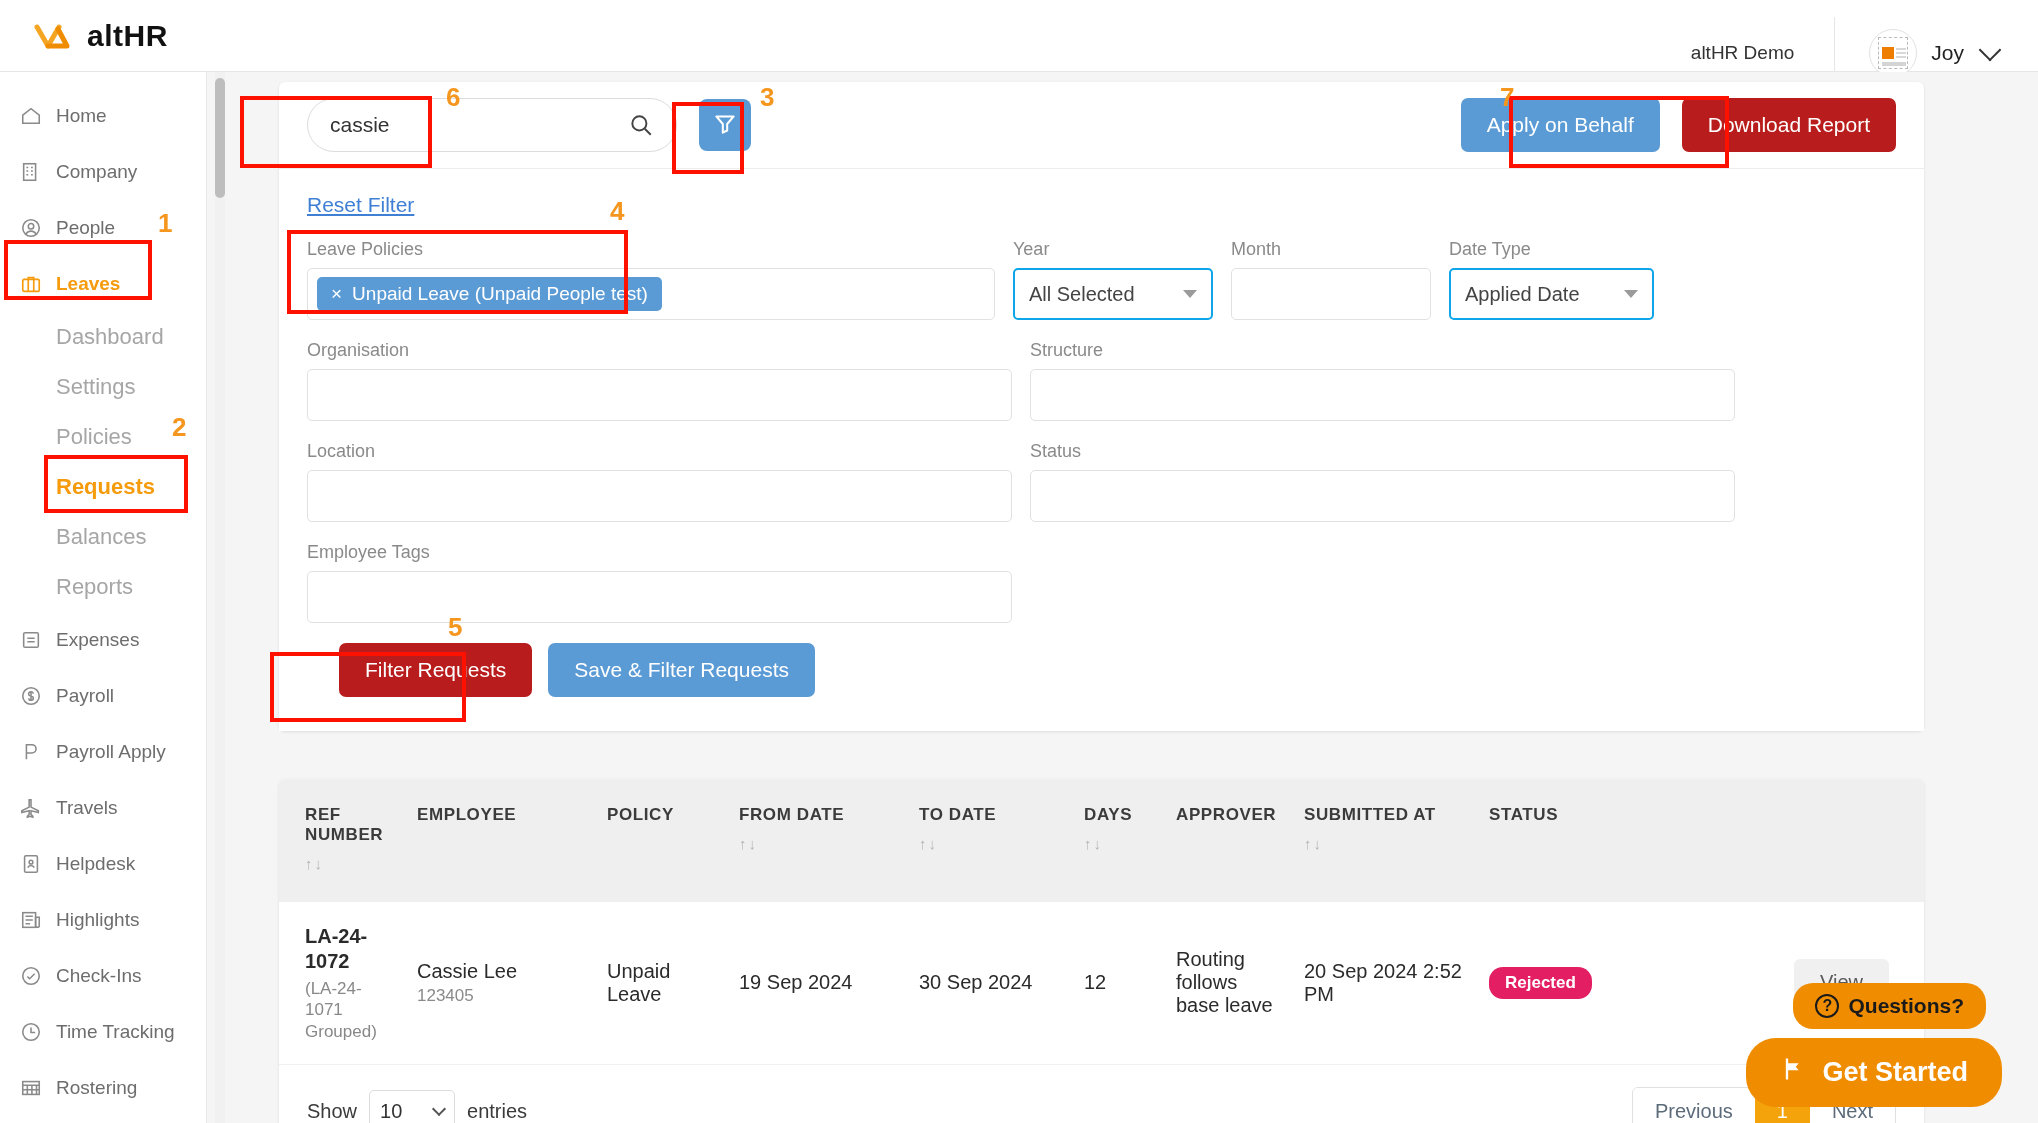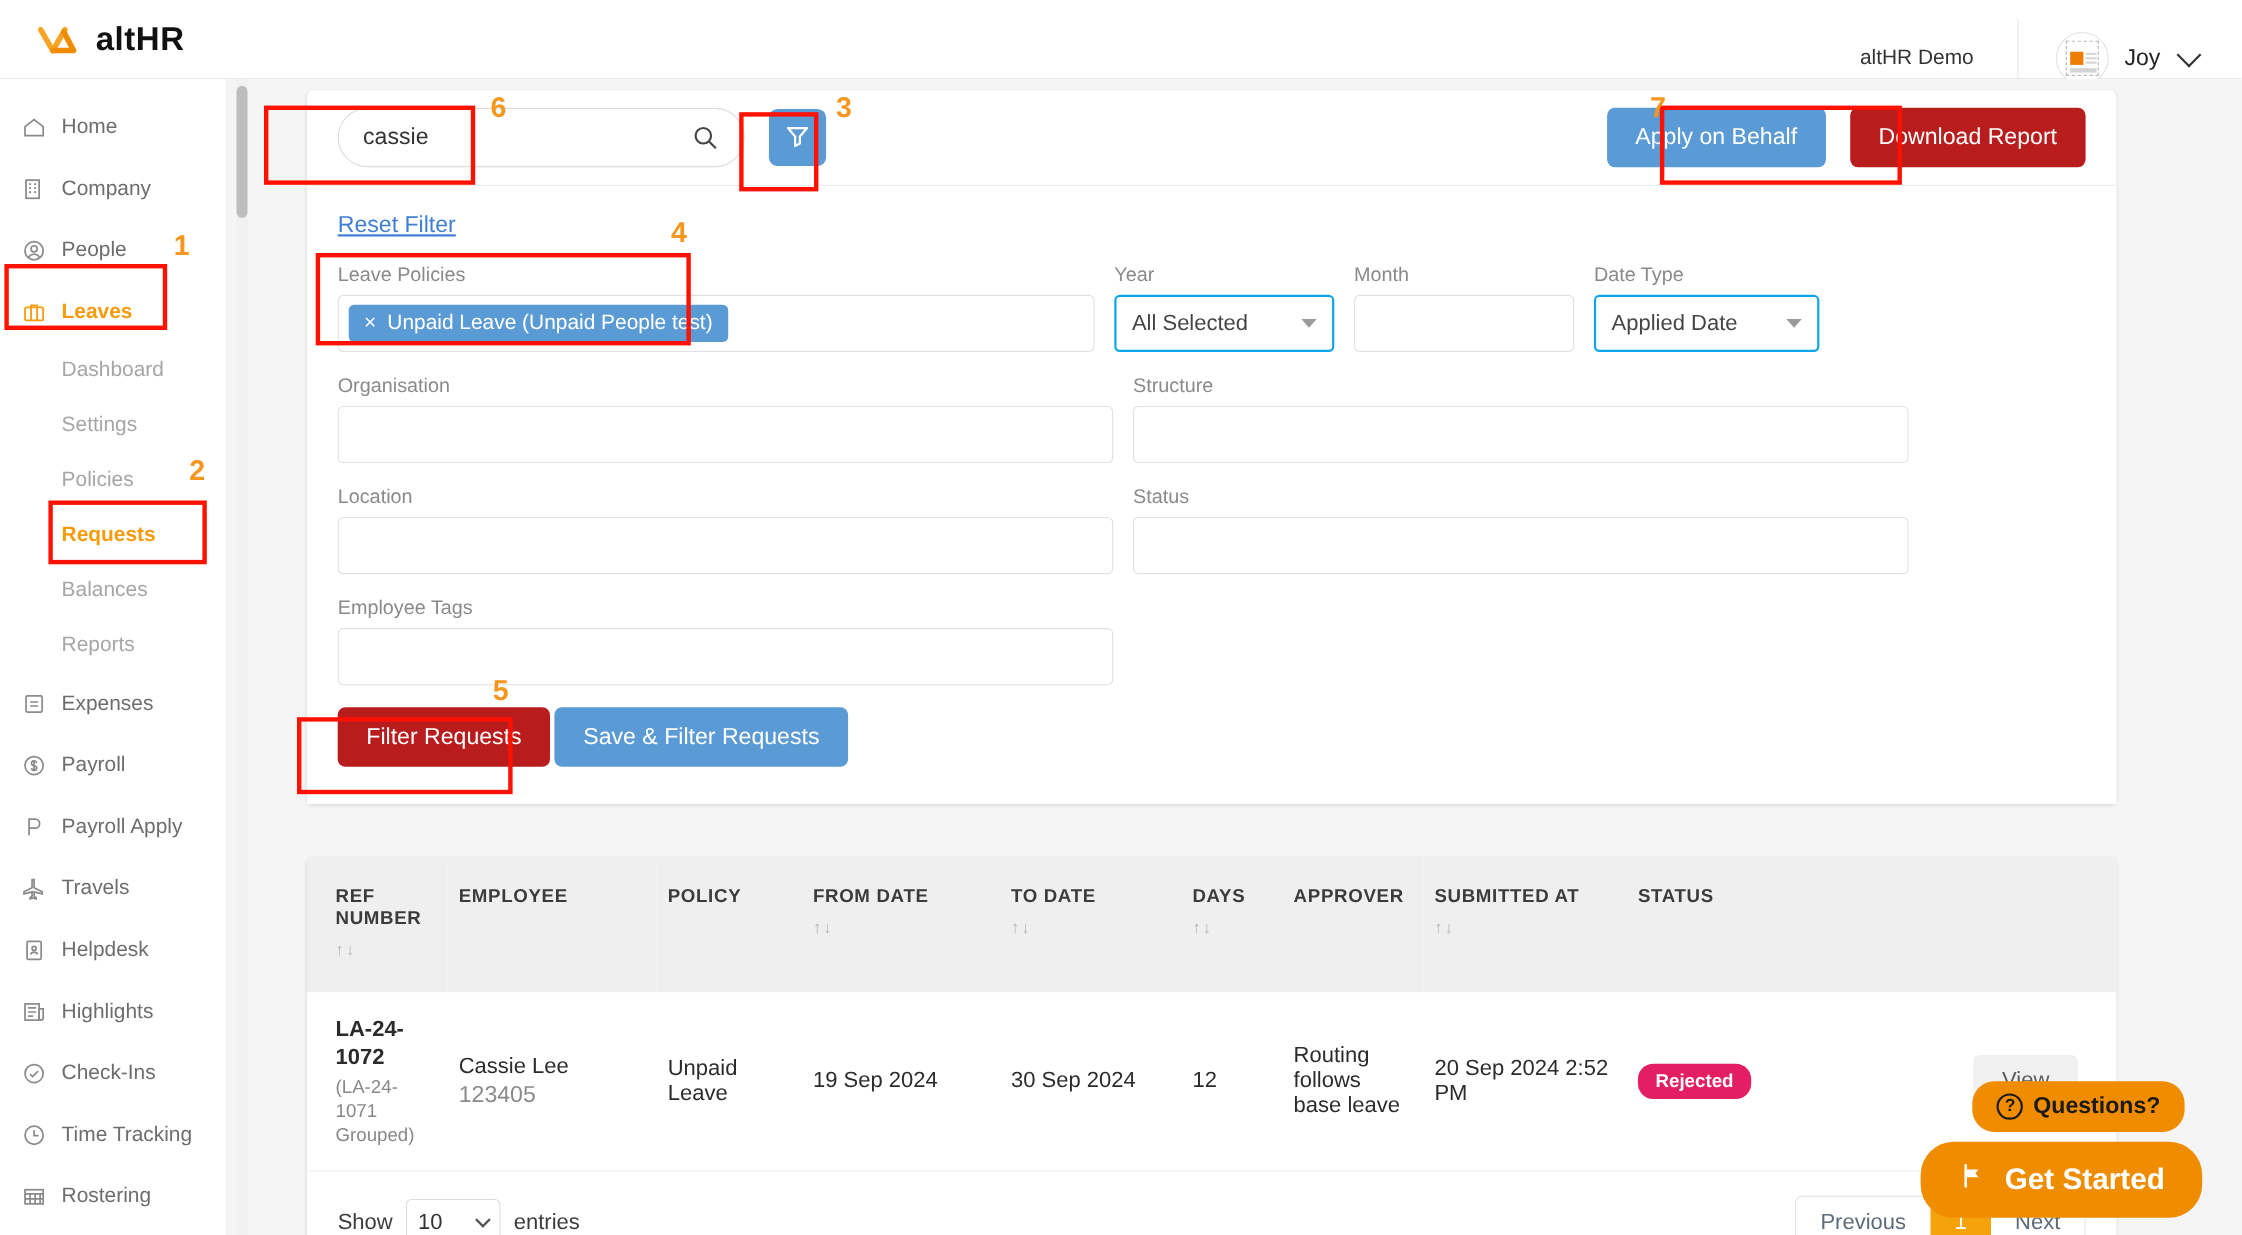--- a/index.html
+++ b/index.html
@@ -59,21 +59,21 @@
   }
   .nav-item {
     display: flex; align-items: center; gap: 14px;
     height: 56px; padding-left: 20px; font-size: 19px; color: #6d6d6d; cursor: pointer;
   }
   .nav-item .ico { width: 22px; height: 22px; flex: 0 0 22px; display:flex; align-items:center; justify-content:center; }
   .nav-item.active { color: #f59b0c; font-weight: 600; }
   .nav-item.active .ico svg { stroke: #f59b0c; }
   .sub-item {
     height: 50px; display: flex; align-items: center;
-    padding-left: 56px; font-size: 19px; color: #a6a6a6; cursor: pointer;
+    padding-left: 56px; font-size: 22px; color: #a6a6a6; cursor: pointer;
   }
   .sub-item.active { color: #f59b0c; font-weight: 600; }
 
   
   .main {
     position: absolute; left: 207px; top: 72px; right: 0; bottom: 0;
     background: #f5f5f5; overflow: hidden;
   }
   .scroll-track {
     position: absolute; left: 8px; top: 0; width: 10px; height: 1051px; background: #f1f1f1;
@@ -140,21 +140,21 @@
   .chip {
     display: inline-flex; align-items: center; gap: 10px;
     background: #5b9bd5; color: #fff; border-radius: 5px;
     height: 34px; padding: 0 14px; font-size: 19px;
   }
   .chip .x { font-size: 19px; cursor: pointer; }
   .chip-box {
     min-height: 52px; border: 1px solid #e1e1e1; border-radius: 5px; background: #fff;
     display: flex; align-items: center; padding: 7px 9px;
   }
-  .btn-row { display: flex; gap: 4px; margin-top: 10px; }
+  .btn-row { display: flex; gap: 16px; margin-top: 10px; margin-left: 32px; }
 
   
   .table-card {
     margin-top: 48px; background: #fff; border-radius: 6px;
     box-shadow: 0 1px 3px rgba(0,0,0,.10); overflow: hidden;
   }
   table { width: 100%; border-collapse: collapse; }
   thead tr { background: #efefef; }
   th {
     text-align: left; font-size: 17px; font-weight: 700; color: #3b3b3b;
@@ -163,21 +163,21 @@
   th:first-child { padding-left: 26px; }
   .sort { display: inline-block; color: #b5b5b5; font-size: 15px; margin-top: 10px; letter-spacing: 2px; }
   .sort-line { display: block; }
   td {
     font-size: 20px; color: #2b2b2b; padding: 22px 10px; vertical-align: middle;
     border-bottom: 1px solid #f0f0f0;
   }
   td:first-child { padding-left: 26px; }
   .ref-main { font-weight: 600; line-height: 1.25; }
   .ref-sub { font-size: 17px; color: #888; line-height: 1.25; margin-top: 4px; }
-  .emp-id { font-size: 21px; color: #8a8a8a; margin-top: 3px; }
+  .emp-id { font-size: 17px; color: #8a8a8a; margin-top: 3px; }
   .badge-rejected {
     display: inline-block; background: #e31e63; color: #fff; border-radius: 14px;
     font-size: 17px; padding: 6px 16px; font-weight: 600;
   }
   .view-btn {
     background: #f0f0f0; border: 0; border-radius: 6px; color: #5a5a5a;
     font-size: 20px; padding: 12px 26px; cursor: pointer;
     font-family: "Liberation Sans", sans-serif;
   }
 

